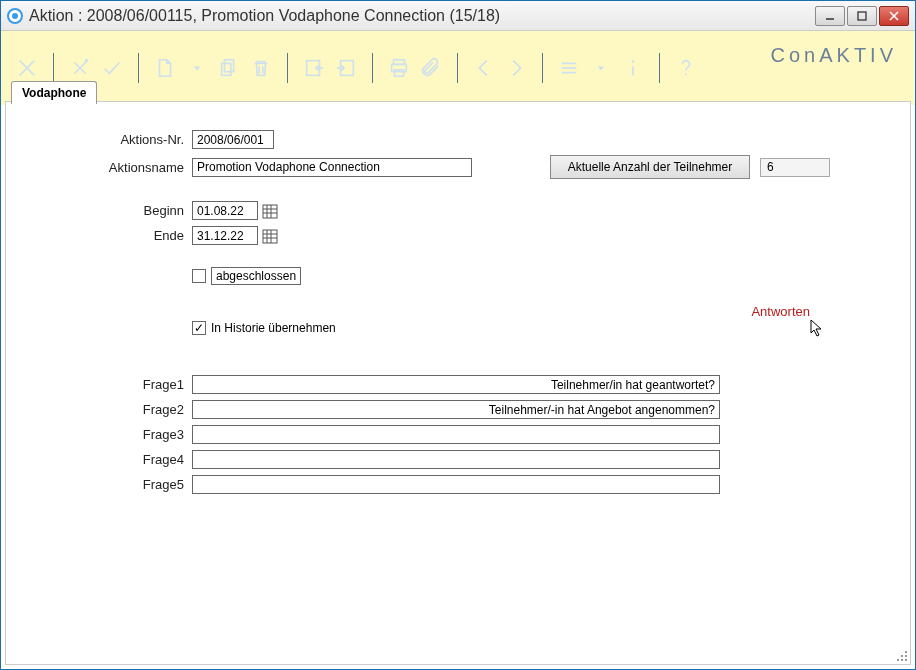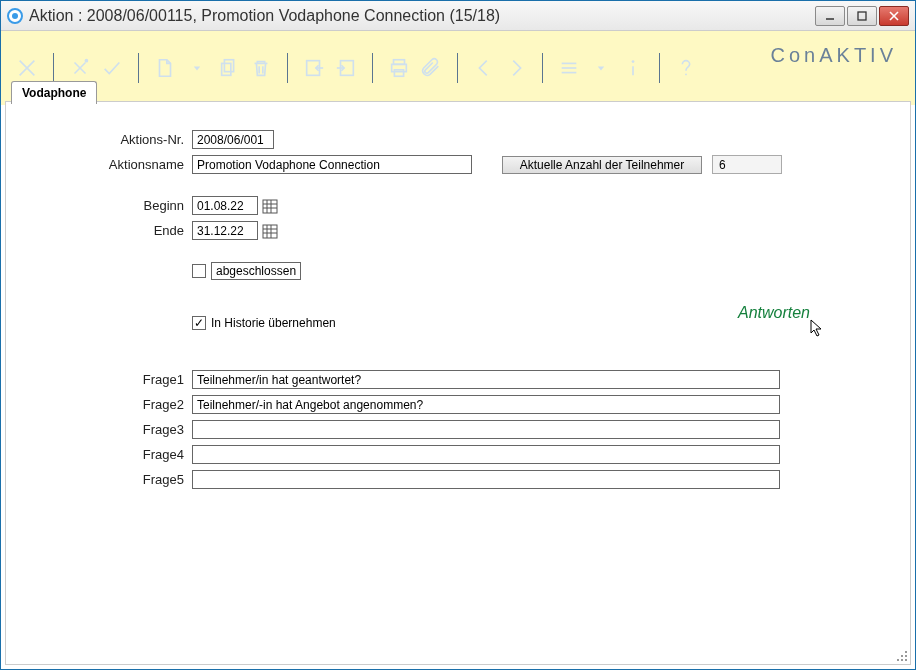--- a/index.html
+++ b/index.html
@@ -62,29 +62,30 @@
   border:1px solid #666; height:19px; padding:1px 4px; font-size:12px; font-family:inherit;
 }
 .chkbox { width:14px; height:14px; border:1px solid #666; display:inline-flex; align-items:center; justify-content:center; background:#fff; margin-right:5px; }
 .chkbox.checked::after { content:"✓"; font-size:12px; line-height:12px; color:#000; }
 
 .cal-icon { width:16px; height:16px; margin-left:4px; display:inline-flex; }
 .cal-icon svg { width:16px; height:16px; }
 
 .btn-gray {
   border:1px solid #888; background:linear-gradient(to bottom,#f3f3f3,#dedede);
-  height:18px; padding:0 10px; font-size:12px; display:inline-flex; align-items:center; justify-content:center;
+  height:24px; padding:0 10px; font-size:12px; display:inline-flex; align-items:center; justify-content:center;
   min-width:200px;
+  margin-left:48px;
 }
 .readonly { border:1px solid #aaa; background:#f4f4f4; height:19px; padding:1px 6px; min-width:70px; display:inline-flex; align-items:center; font-size:12px; }
 
 .questions { margin-top:22px; }
-.questions .row input[type=text] { width:588px; }
-
-.antworten { position:absolute; right:100px; top:202px; color:#15803d; font-size:16px;font-style:italic; }
+.questions .row input[type=text] { width:528px;text-align:right; }
+
+.antworten { position:absolute; right:100px; top:202px; color:#b91c1c; font-size:13px; }
 .cursor-arrow { position:absolute; right:86px; top:217px; }
 
 .resize-grip { position:absolute; right:3px; bottom:3px; width:12px; height:12px; }
 .resize-grip span { position:absolute; width:2px; height:2px; background:#999; }
 
 </style>
 </head>
 <body>
 
 <div class="window">

